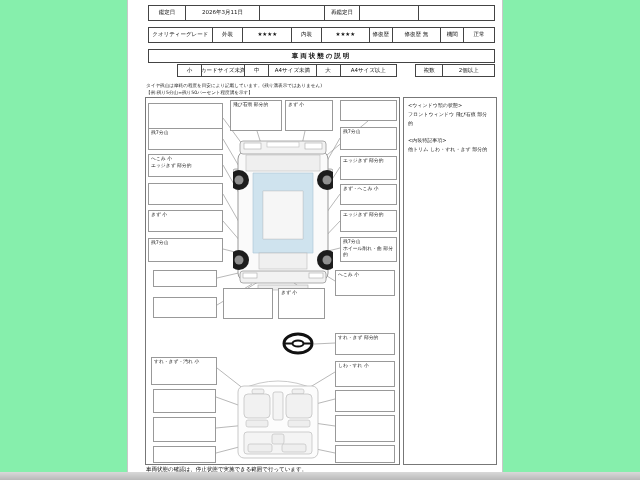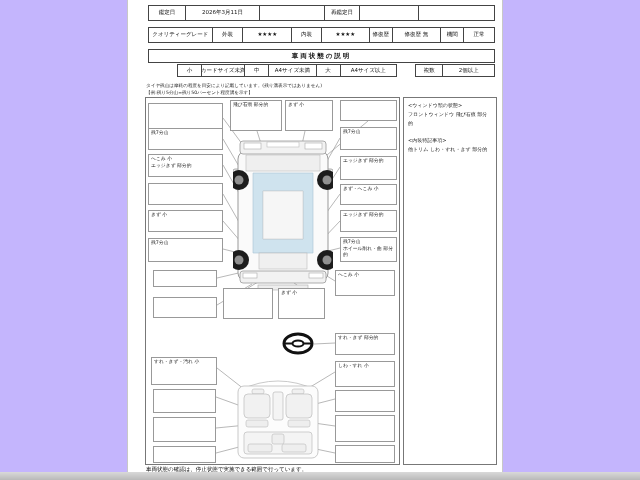--- a/index.html
+++ b/index.html
@@ -1,18 +1,18 @@
 <!DOCTYPE html>
 <html><head>
 <meta charset="utf-8">
 <style>
   * { margin:0; padding:0; box-sizing:border-box; }
   html,body { background:#e9e9e9; }
   #screen {
-    position:relative; width:640px; height:480px; background:#c4b5fd;
+    position:relative; width:640px; height:480px; background:#86efac;
     font-family:"DejaVu Sans", sans-serif; color:#111; overflow:hidden;
     margin:0 auto;
   }
   .page {
     position:absolute; left:127px; top:0; width:376px; height:478px;
     background:#fff; border-left:1px solid #c8c8c8; border-right:1px solid #c8c8c8;
   }
   .bottom-shadow {
     position:absolute; left:0; top:472px; width:640px; height:8px;
     background:linear-gradient(#d9d9d9,#b9b9b9);

